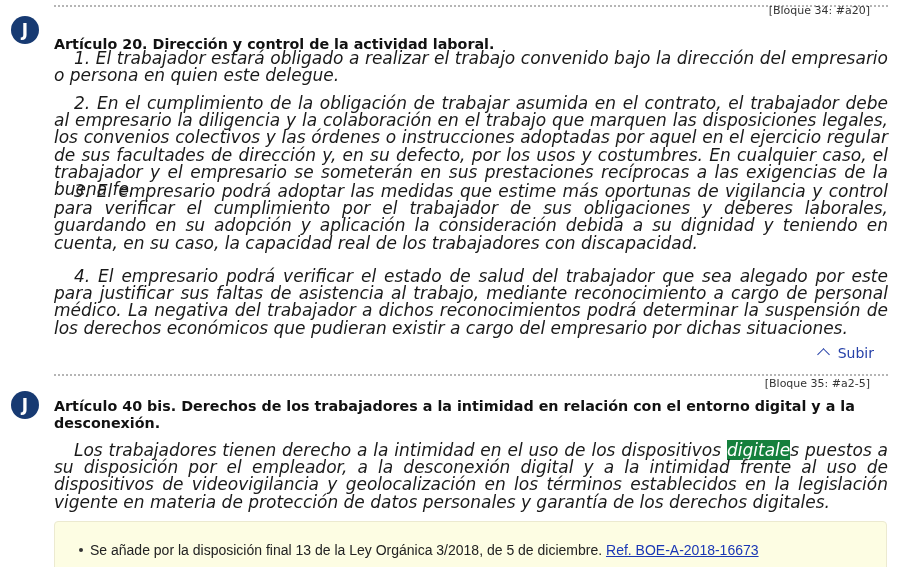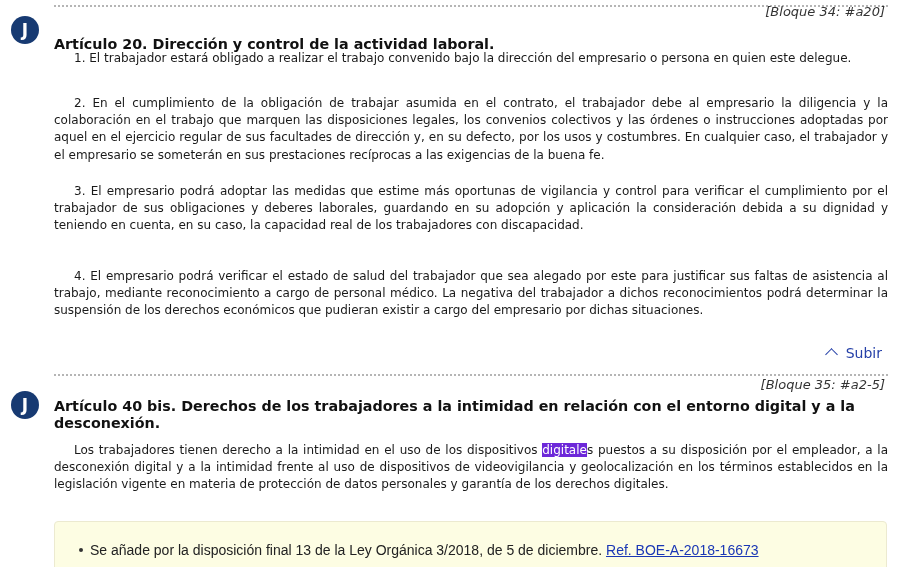--- a/index.html
+++ b/index.html
@@ -1,31 +1,31 @@
 <!DOCTYPE html>
 <html><head>
 <meta charset="utf-8">
 <style>
   html, body { margin:0; padding:0; background:#ffffff; }
   body { width:900px; height:567px; overflow:hidden; position:relative;
          font-family:"DejaVu Sans", "Liberation Sans", sans-serif; color:#1a1a1a; }
   .dots { position:absolute; left:54px; right:12px; height:0; border-top:2px dotted #b5b5b5; }
-  .bloque { position:absolute; right:15px; font-size:13px; color:#333;font-style:italic; }
+  .bloque { position:absolute; right:30px; font-size:11px; color:#333; }
   .badge { position:absolute; left:11px; width:28px; height:28px; border-radius:50%;
            background:#173a72; color:#fff; font-weight:bold; font-size:17px;
            text-align:center; line-height:28px; }
   .title { position:absolute; left:54px; right:12px; font-weight:bold; font-size:14.3px;
            line-height:17px; color:#111; }
-  .para { position:absolute; left:54px; right:12px; font-size:12px; line-height:17.2px;
-          text-align:justify; text-indent:20px; color:#1a1a1a; margin:0; }
-  .subir { position:absolute; right:18px; top:345px; font-size:14px; color:#2540a8; cursor:pointer; }
+  .para { position:absolute; left:54px; right:12px; font-size:17px; line-height:17.2px;
+          text-align:justify; text-indent:20px; color:#1a1a1a; margin:0;font-style:italic; }
+  .subir { position:absolute; right:26px; top:345px; font-size:14px; color:#2540a8; cursor:pointer; }
   .subir .chev { display:inline-block; width:8px; height:8px; border-left:1.6px solid #2540a8;
                  border-top:1.6px solid #2540a8; transform:rotate(45deg); margin-right:10px;
                  position:relative; top:1px; }
-  .hl { background:#6d28d9; color:#fff; }
+  .hl { background:#15803d; color:#fff; }
   .note { position:absolute; left:54px; right:13px; top:521px; height:60px;
           background:#fdfde3; border:1px solid #ecead0; border-radius:4px; }
   .note-item { position:absolute; left:24px; top:20px; font-family:"Liberation Sans", sans-serif;
                font-size:14px; color:#222;text-align:right; }
   .note-item .bullet { display:inline-block; width:4px; height:4px; background:#333;
                        border-radius:50%; margin-right:7px; position:relative; top:-3px; }
   .note-item a { color:#1a37b5; text-decoration:underline; }
 </style>
 </head>
 <body>

